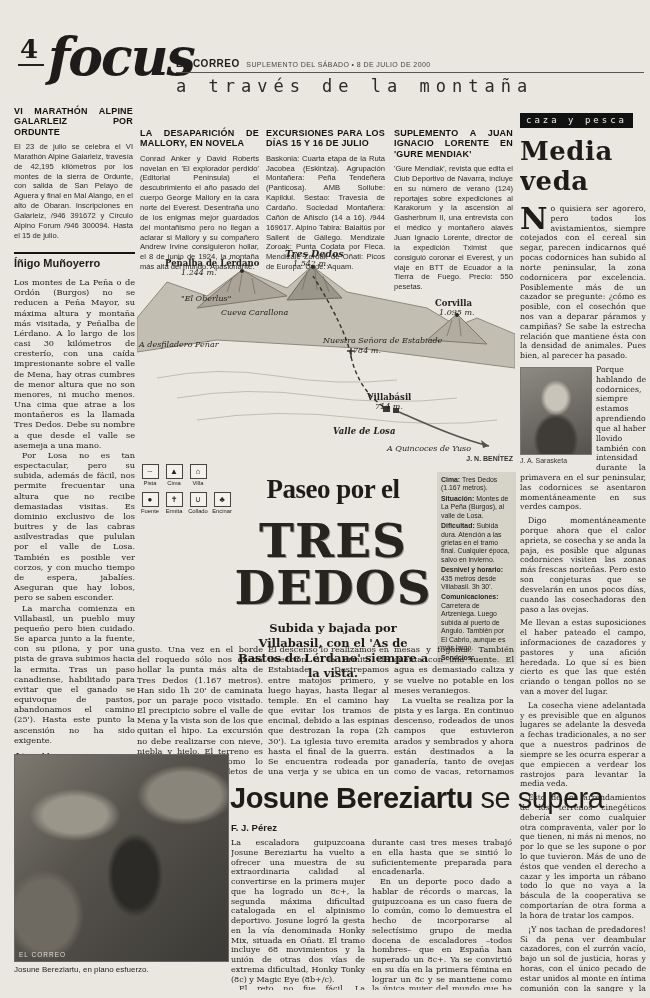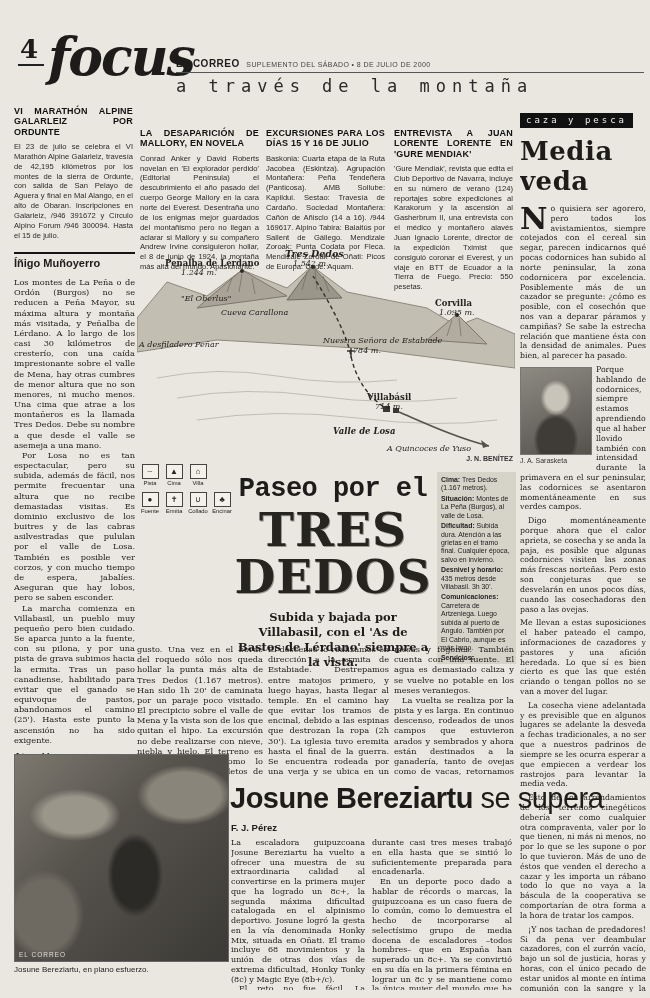--- a/index.html
+++ b/index.html
@@ -64,22 +64,22 @@
   
   .legend{position:absolute;top:464px;left:140px;width:94px;font-family:"Liberation Sans",sans-serif;}
   .legrow{display:flex;gap:4px;margin-bottom:6px;}
   .legitem{display:flex;flex-direction:column;align-items:center;width:20px;}
   .legitem .ic{width:15px;height:13px;border:1px solid #444;background:#f3f1ea;font-size:8px;
                line-height:13px;text-align:center;color:#222;}
   .legitem .lb{font-size:5.8px;margin-top:1px;color:#222;}
 
   
   .titleblock{position:absolute;top:470px;left:230px;width:206px;height:200px;text-align:center;}
-  .kicker{font-family:Liberation Mono, monospace;font-weight:bold;font-size:27px;
-          letter-spacing:-.5px;margin:4px 0 2px 0;}
+  .kicker{font-family:Liberation Serif, serif;font-weight:bold;font-size:27px;
+          letter-spacing:-.5px;margin:4px 0 12px 0;}
   .bigtitle{font-size:47px;font-weight:bold;letter-spacing:1px;line-height:1;
             text-shadow:1px 1px 0 #9a968c;color:#26241f;margin:2px 0 10px 0;}
   .deck{font-size:11.5px;font-weight:bold;line-height:1.3;padding:0 6px;}
 
   
   .infobox{position:absolute;top:472px;left:437px;width:79px;height:192px;background:#d6d3c9;
            padding:4px 4px;box-sizing:border-box;font-size:6.9px;line-height:1.22;overflow:hidden;
            font-family:"Liberation Sans",sans-serif;color:#222;}
   .infobox p{margin:0 0 2px 0;text-align:left;}
   .infobox b{font-weight:bold;}
@@ -140,21 +140,21 @@
     <h3>LA DESAPARICIÓN DE MALLORY, EN NOVELA</h3>
     <p>Conrad Anker y David Roberts novelan en 'El explorador perdido' (Editorial Península) el descubrimiento el año pasado del cuerpo George Mallory en la cara norte del Everest. Desentraña uno de los enigmas mejor guardados del montañismo pero no llegan a aclarar si Mallory y su compañero Andrew Irvine consiguieron hollar, el 8 de junio de 1924, la montaña más alta del mundo. Apasionante.</p>
   </div>
 
   <div class="brief" style="left:266px;top:128px;">
     <h3>EXCURSIONES PARA LOS DÍAS 15 Y 16 DE JULIO</h3>
     <p>Baskonia: Cuarta etapa de la Ruta Jacobea (Eskintza). Agrupación Montañera: Peña Tendeñera (Panticosa). AMB Sollube: Kapildui. Sestao: Travesía de Cardaño. Sociedad Montañera: Cañón de Añisclo (14 a 16). /944 169617. Alpino Tabira: Balaitús por Sallent de Gállego. Mendizale Zoroak: Punta Codata por Fleca. Mendizale Zoroak de Oñati: Picos de Europa. Unde: Aquam.</p>
   </div>
 
   <div class="brief" style="left:394px;top:128px;">
-    <h3>ENTREVISTA A JUAN LORENTE LORENTE EN 'GURE MENDIAK'</h3>
+    <h3>SUPLEMENTO A JUAN IGNACIO LORENTE EN 'GURE MENDIAK'</h3>
     <p>'Gure Mendiak', revista que edita el Club Deportivo de Navarra, incluye en su número de verano (124) reportajes sobre expediciones al Karakorum y la ascensión al Gasherbrum II, una entrevista con el médico y montañero alavés Juan Ignacio Lorente, director de la expedición Tximist que consiguió coronar el Everest, y un viaje en BTT de Ecuador a la Tierra de Fuego. Precio: 550 pesetas.</p>
   </div>
 
   <div class="caza">
     <div class="caza-tab">caza y pesca</div>
     <h2>Media veda</h2>
     <p><span class="dropcap">N</span><span>o quisiera ser agorero, pero todos los avistamientos, siempre cotejados con el cereal sin segar, parecen indicarnos qué pocas codornices han subido al norte peninsular, la zona codornicera por excelencia. Posiblemente más de un cazador se pregunte: ¿cómo es posible, con el cosechón que nos van a deparar páramos y campiñas? Se sabe la estrecha relación que mantiene ésta con la densidad de animales. Pues bien, al parecer ha pasado.</span></p>
     <div>
       <div class="cphoto">
         <div class="img"></div>

